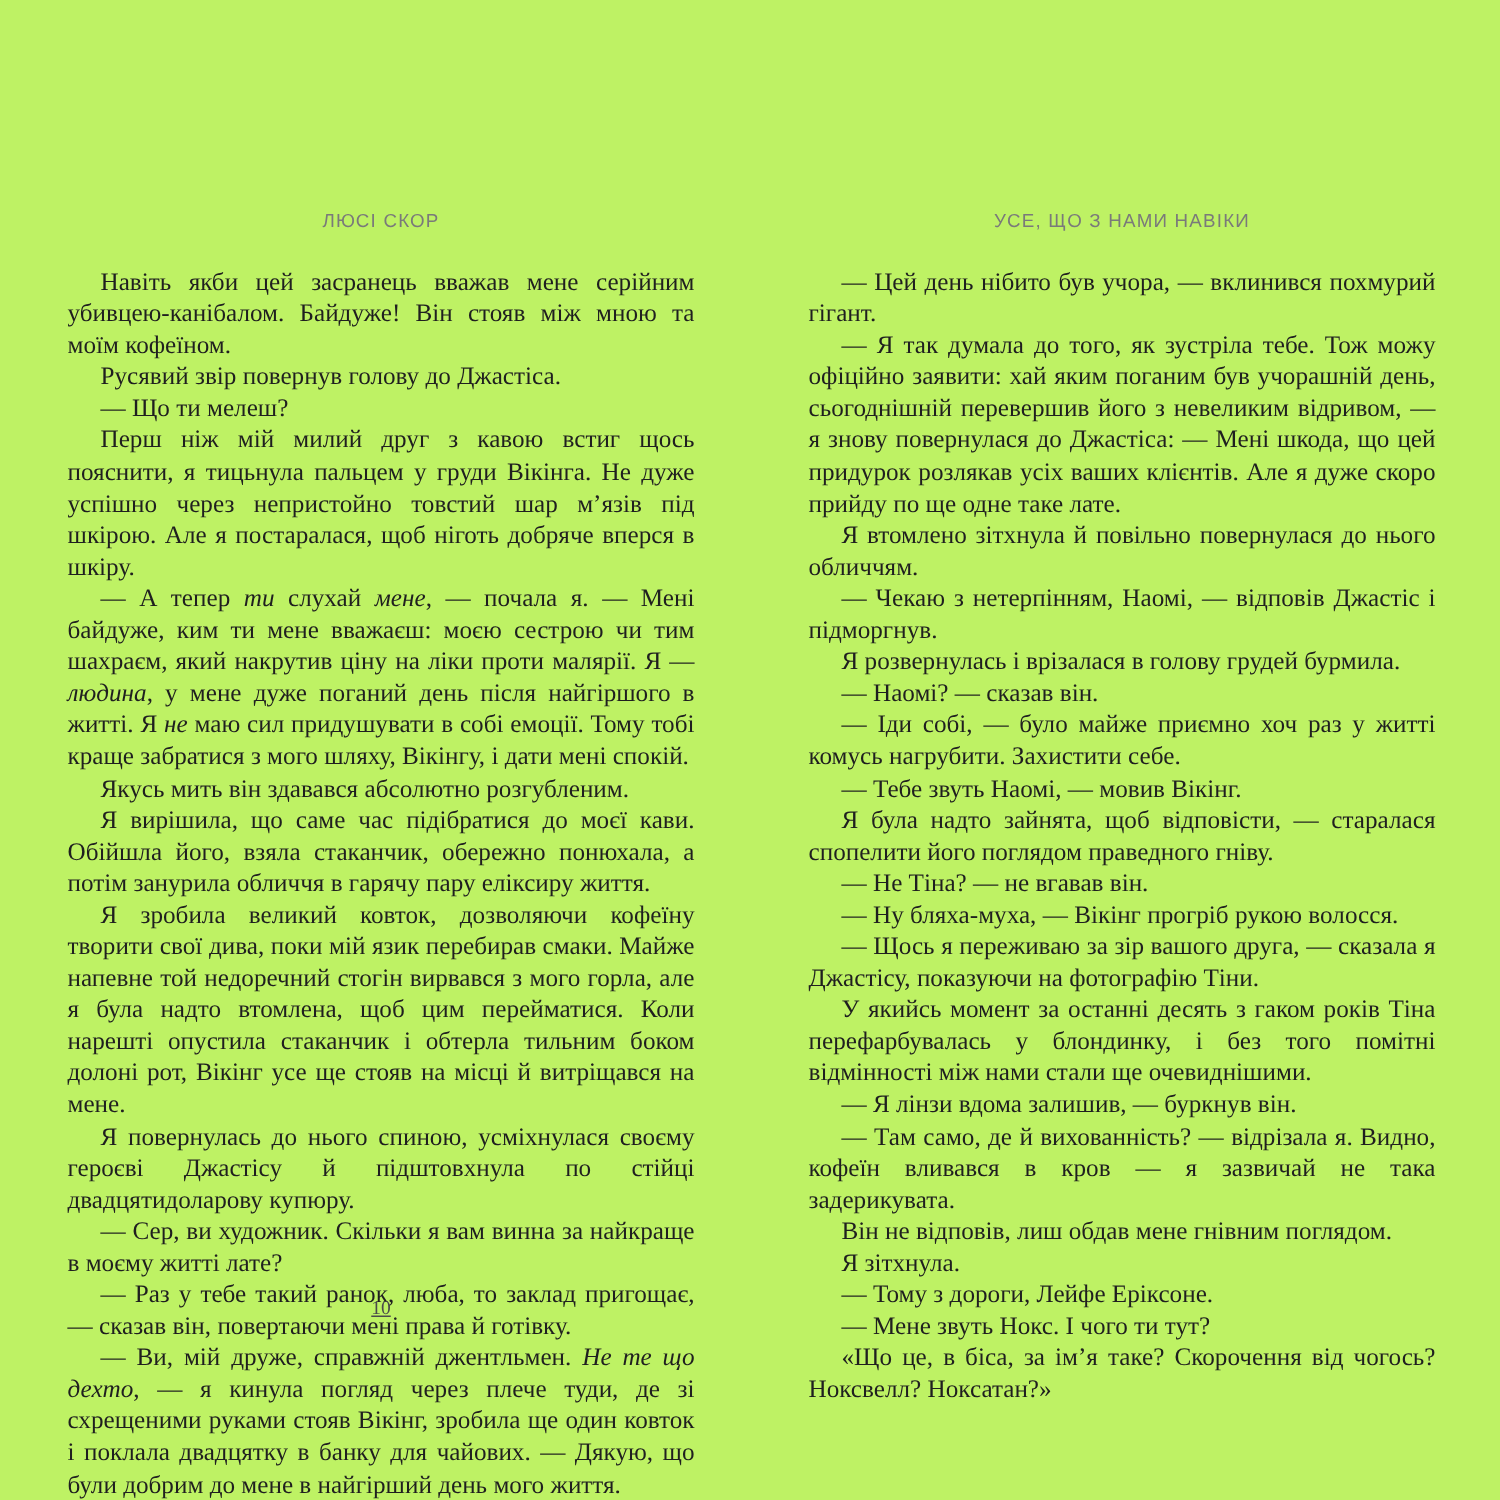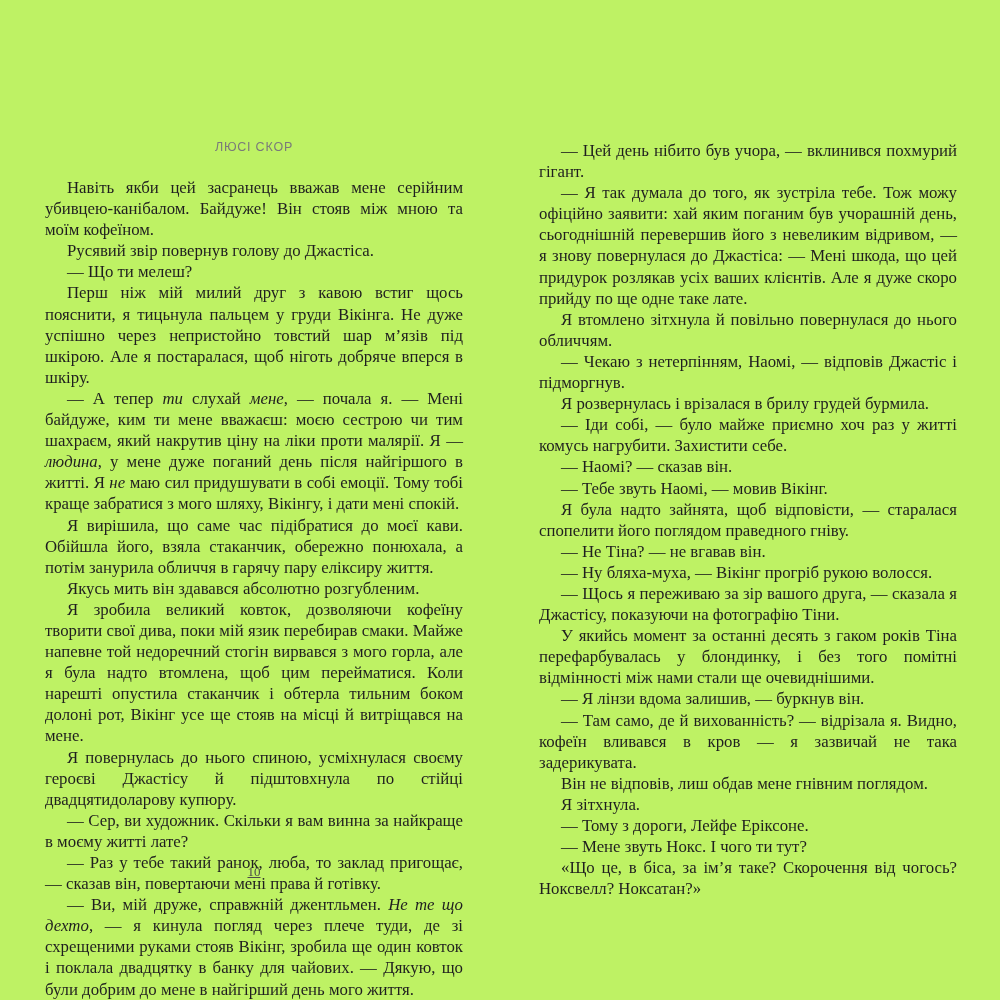--- a/index.html
+++ b/index.html
@@ -53,40 +53,41 @@
 <div class="canvas">
 
   <div class="page page-left">
     <div class="running-header">ЛЮСІ СКОР</div>
     <div class="body-text">
         <p class="para"><span>Навіть якби цей засранець вважав мене серійним убивцею-канібалом. Байдуже! Він стояв між мною та моїм кофеїном.</span></p>
         <p class="para"><span>Русявий звір повернув голову до Джастіса.</span></p>
         <p class="para"><span>— Що ти мелеш?</span></p>
         <p class="para"><span>Перш ніж мій милий друг з кавою встиг щось пояснити, я тицьнула пальцем у груди Вікінга. Не дуже успішно через непристойно товстий шар м’язів під шкірою. Але я постаралася, щоб ніготь добряче вперся в шкіру.</span></p>
         <p class="para"><span>— А тепер </span><em>ти</em><span> слухай </span><em>мене</em><span>, — почала я. — Мені байдуже, ким ти мене вважаєш: моєю сестрою чи тим шахраєм, який накрутив ціну на ліки проти малярії. Я — </span><em>людина</em><span>, у мене дуже поганий день після найгіршого в житті. Я </span><em>не</em><span> маю сил придушувати в собі емоції. Тому тобі краще забратися з мого шляху, Вікінгу, і дати мені спокій.</span></p>
+        <p class="para"><span>Якусь мить він здавався абсолютно розгубленим.</span></p>
         <p class="para"><span>Я вирішила, що саме час підібратися до моєї кави. Обійшла його, взяла стаканчик, обережно понюхала, а потім занурила обличчя в гарячу пару еліксиру життя.</span></p>
-        <p class="para"><span>Якусь мить він здавався абсолютно розгубленим.</span></p>
         <p class="para"><span>Я зробила великий ковток, дозволяючи кофеїну творити свої дива, поки мій язик перебирав смаки. Майже напевне той недоречний стогін вирвався з мого горла, але я була надто втомлена, щоб цим перейматися. Коли нарешті опустила стаканчик і обтерла тильним боком долоні рот, Вікінг усе ще стояв на місці й витріщався на мене.</span></p>
         <p class="para"><span>Я повернулась до нього спиною, усміхнулася своєму героєві Джастісу й підштовхнула по стійці двадцятидоларову купюру.</span></p>
         <p class="para"><span>— Сер, ви художник. Скільки я вам винна за найкраще в моєму житті лате?</span></p>
         <p class="para"><span>— Раз у тебе такий ранок, люба, то заклад пригощає, — сказав він, повертаючи мені права й готівку.</span></p>
         <p class="para"><span>— Ви, мій друже, справжній джентльмен. </span><em>Не те що дехто</em><span>, — я кинула погляд через плече туди, де зі схрещеними руками стояв Вікінг, зробила ще один ковток і поклала двадцятку в банку для чайових. — Дякую, що були добрим до мене в найгірший день мого життя.</span></p>
       </div>
     <div class="page-number">10</div>
   </div>
 
   <div class="page page-right">
+    <div class="running-header">УСЕ, ЩО З НАМИ НАВІКИ</div>
     <div class="body-text">
         <p class="para"><span>— Цей день нібито був учора, — вклинився похмурий гігант.</span></p>
         <p class="para"><span>— Я так думала до того, як зустріла тебе. Тож можу офіційно заявити: хай яким поганим був учорашній день, сьогоднішній перевершив його з невеликим відривом, — я знову повернулася до Джастіса: — Мені шкода, що цей придурок розлякав усіх ваших клієнтів. Але я дуже скоро прийду по ще одне таке лате.</span></p>
         <p class="para"><span>Я втомлено зітхнула й повільно повернулася до нього обличчям.</span></p>
         <p class="para"><span>— Чекаю з нетерпінням, Наомі, — відповів Джастіс і підморгнув.</span></p>
-        <p class="para"><span>Я розвернулась і врізалася в брилу грудей бурмила.</span></p>
+        <p class="para"><span>Я розвернулась і врізалася в голову грудей бурмила.</span></p>
+        <p class="para"><span>— Наомі? — сказав він.</span></p>
         <p class="para"><span>— Іди собі, — було майже приємно хоч раз у житті комусь нагрубити. Захистити себе.</span></p>
-        <p class="para"><span>— Наомі? — сказав він.</span></p>
         <p class="para"><span>— Тебе звуть Наомі, — мовив Вікінг.</span></p>
         <p class="para"><span>Я була надто зайнята, щоб відповісти, — старалася спопелити його поглядом праведного гніву.</span></p>
         <p class="para"><span>— Не Тіна? — не вгавав він.</span></p>
         <p class="para"><span>— Ну бляха-муха, — Вікінг прогріб рукою волосся.</span></p>
         <p class="para"><span>— Щось я переживаю за зір вашого друга, — сказала я Джастісу, показуючи на фотографію Тіни.</span></p>
         <p class="para"><span>У якийсь момент за останні десять з гаком років Тіна перефарбувалась у блондинку, і без того помітні відмінності між нами стали ще очевиднішими.</span></p>
         <p class="para"><span>— Я лінзи вдома залишив, — буркнув він.</span></p>
         <p class="para"><span>— Там само, де й вихованність? — відрізала я. Видно, кофеїн вливався в кров — я зазвичай не така задерикувата.</span></p>
         <p class="para"><span>Він не відповів, лиш обдав мене гнівним поглядом.</span></p>
         <p class="para"><span>Я зітхнула.</span></p>

